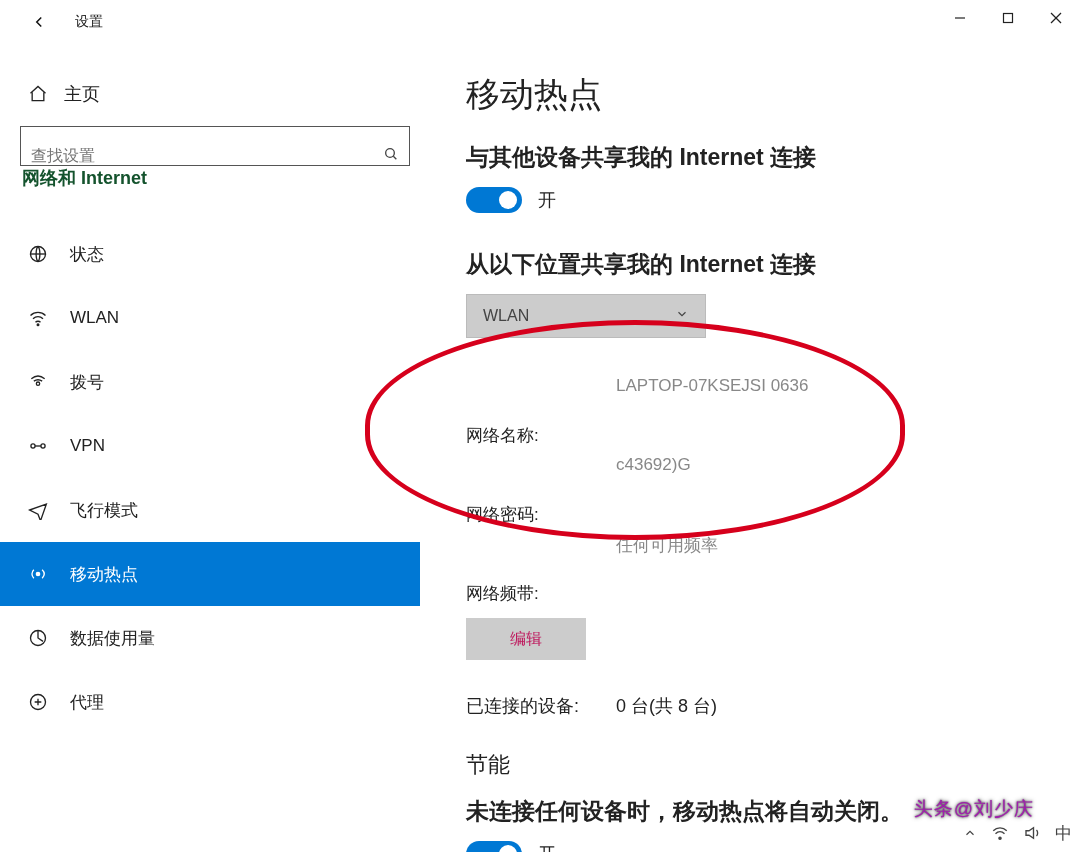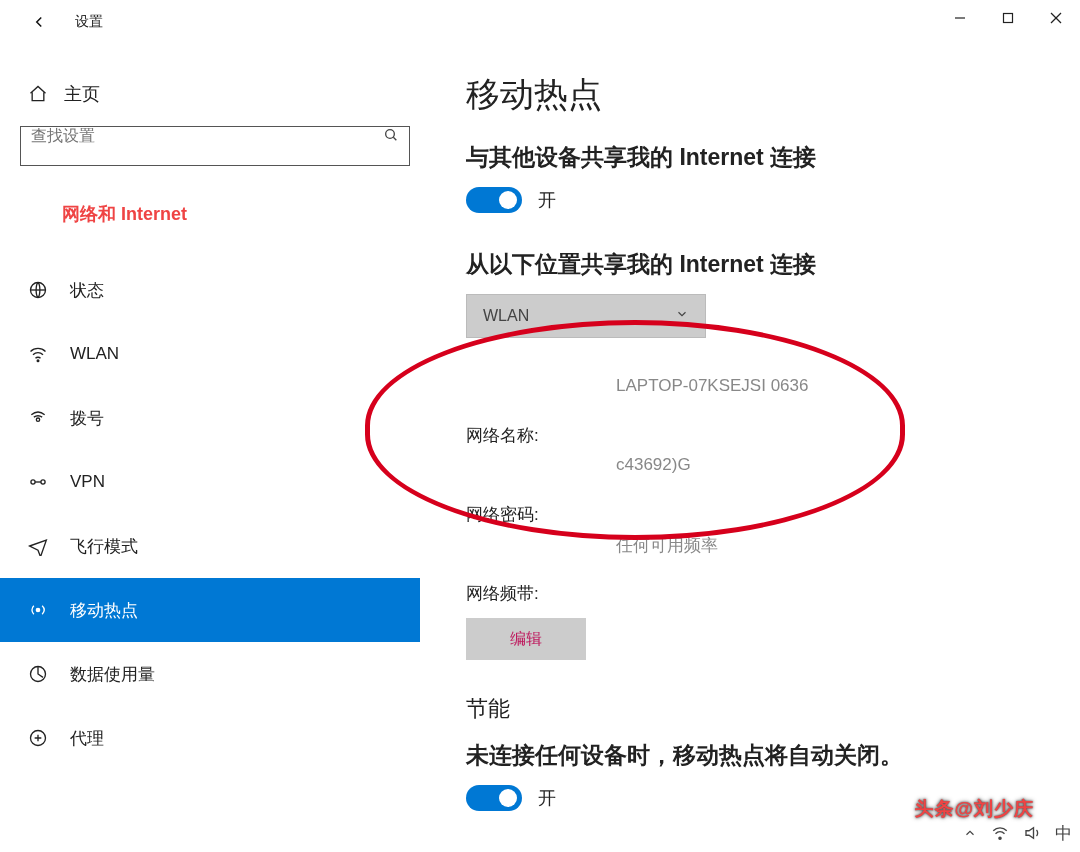--- a/index.html
+++ b/index.html
@@ -78,43 +78,41 @@
     }
     .home-row .label {
       font-size: 18px;
       color: #222;
     }
     .search-box {
       width: 390px;
       height: 40px;
       border: 1px solid #555;
       display: flex;
-      align-items: flex-start;
+      align-items: flex-end;
       padding: 0 10px;
-      margin-bottom: 36px;
       background: #fff;
     }
     .search-box input {
       border: none;
       outline: none;
       flex: 1;
       font-size: 16px;
       color: #666;
     }
     .search-box .sicon {
       color: #444;
       font-size: 15px;
     }
     .sidebar-section-title {
       font-size: 18px;
       font-weight: bold;
-      color: #ef4444;
+      color: #14532d;
       margin-bottom: 32px;
       padding-left: 2px;
-      margin-left: 40px;
     }
     .nav-list {
       margin-left: -20px;
     }
     .nav-item {
       display: flex;
       align-items: center;
       height: 64px;
       padding-left: 24px;
       cursor: pointer;
@@ -253,22 +251,22 @@
       margin-left: 14px;
       display: flex;
       align-items: center;
       color: #444;
     }
     .watermark {
       position: absolute;
       bottom: 30px;
       right: 46px;
       font-size: 19px;
-      color: #ef4444;
-      font-weight: bold;
+      color: #a21caf;
+      font-weight: normal;
       text-shadow: 0 0 4px #555, 0 0 2px #333;
       letter-spacing: 1px;
       pointer-events: none;
     }
   </style>
 </head>
 <body>
 
 <div class="titlebar">
   <div class="back">
@@ -433,20 +431,24 @@
       <div class="key">网络密码:</div>
       <div class="val">c43692)G</div>
     </div>
     <div class="info-row">
       <div class="key">网络频带:</div>
       <div class="val">任何可用频率</div>
     </div>
 
     <button class="edit-btn">编辑</button>
 
+    <div class="devices-row">
+      <div class="key">已连接的设备:</div>
+      <div>0 台(共 8 台)</div>
+    </div>
 
     <div class="section-h2">节能</div>
     <div class="subsection">未连接任何设备时，移动热点将自动关闭。</div>
     <div class="toggle-row" style="margin-bottom:0;">
       <div class="toggle">
           <div class="knob"></div>
         </div>
       <span class="toggle-label">开</span>
     </div>
   </div>

